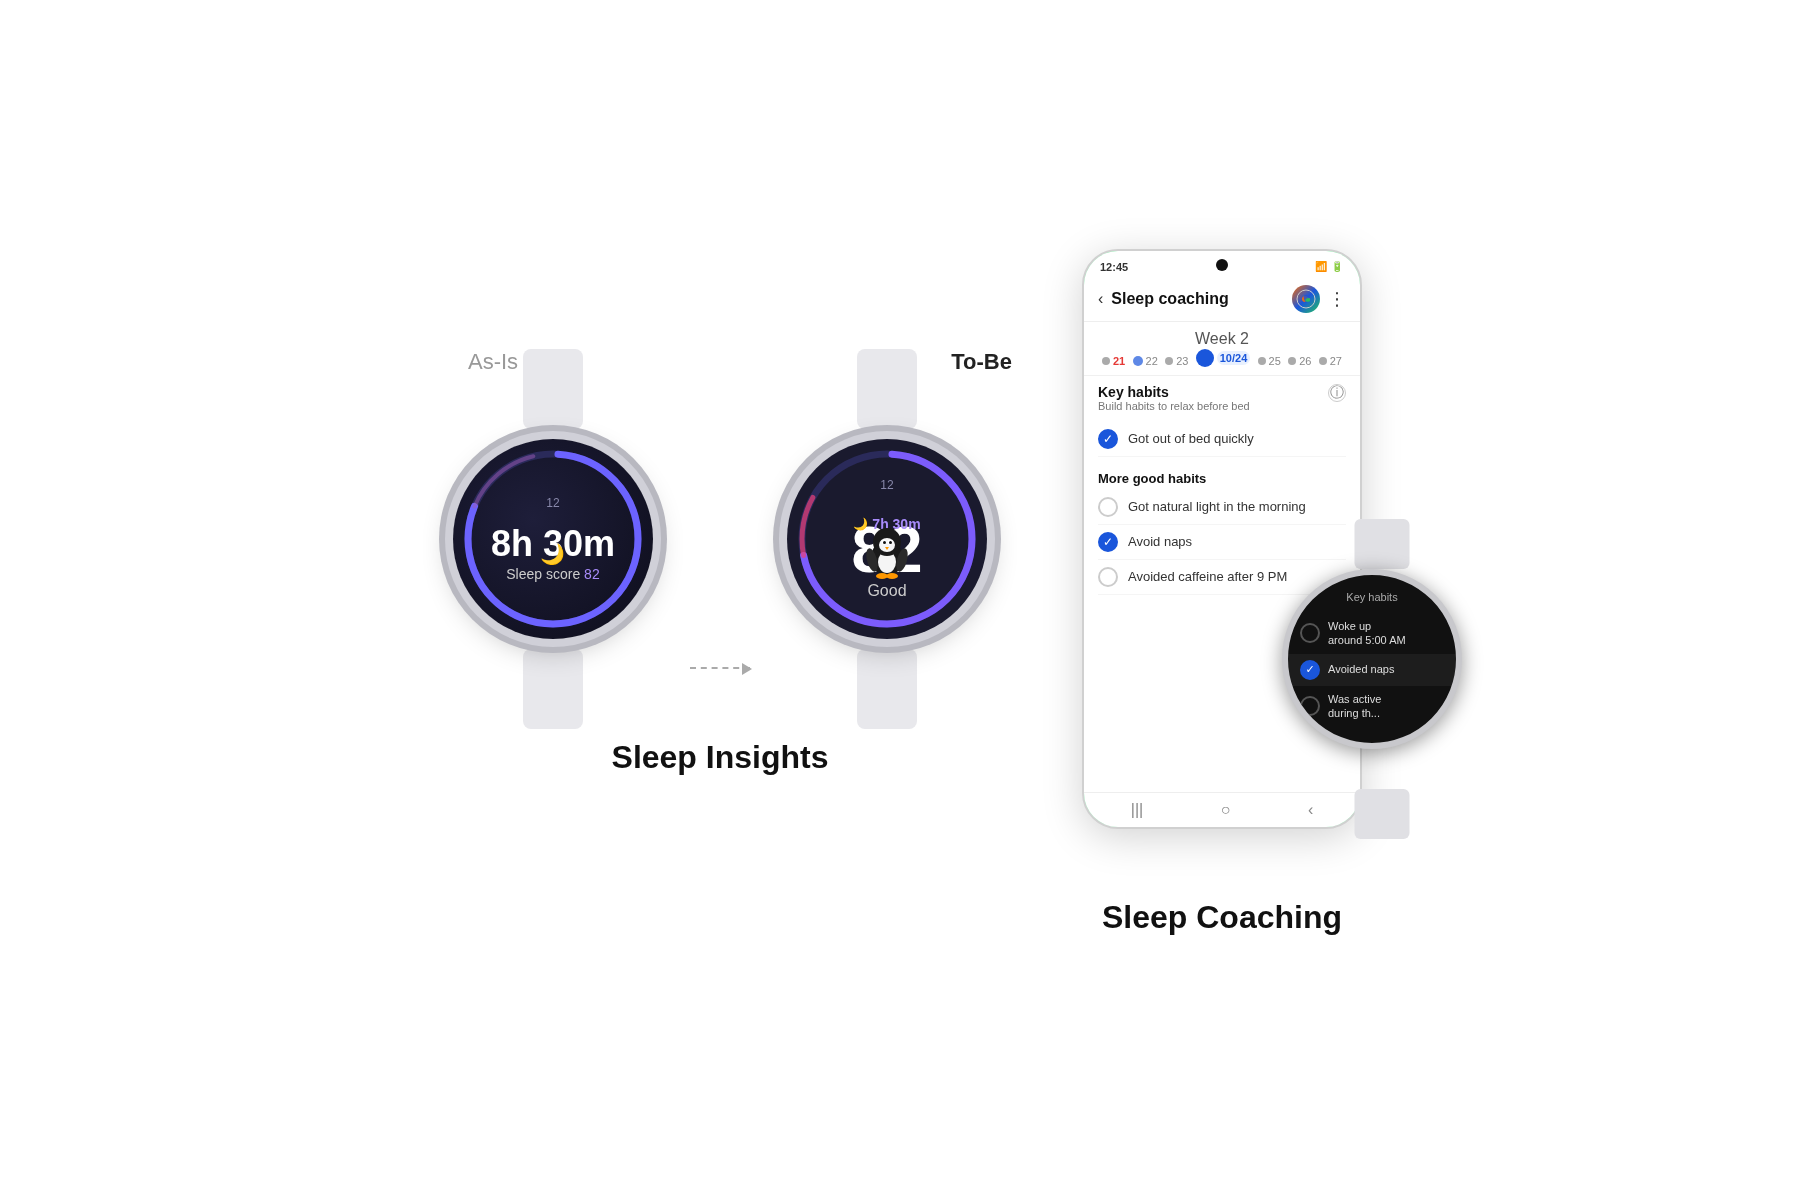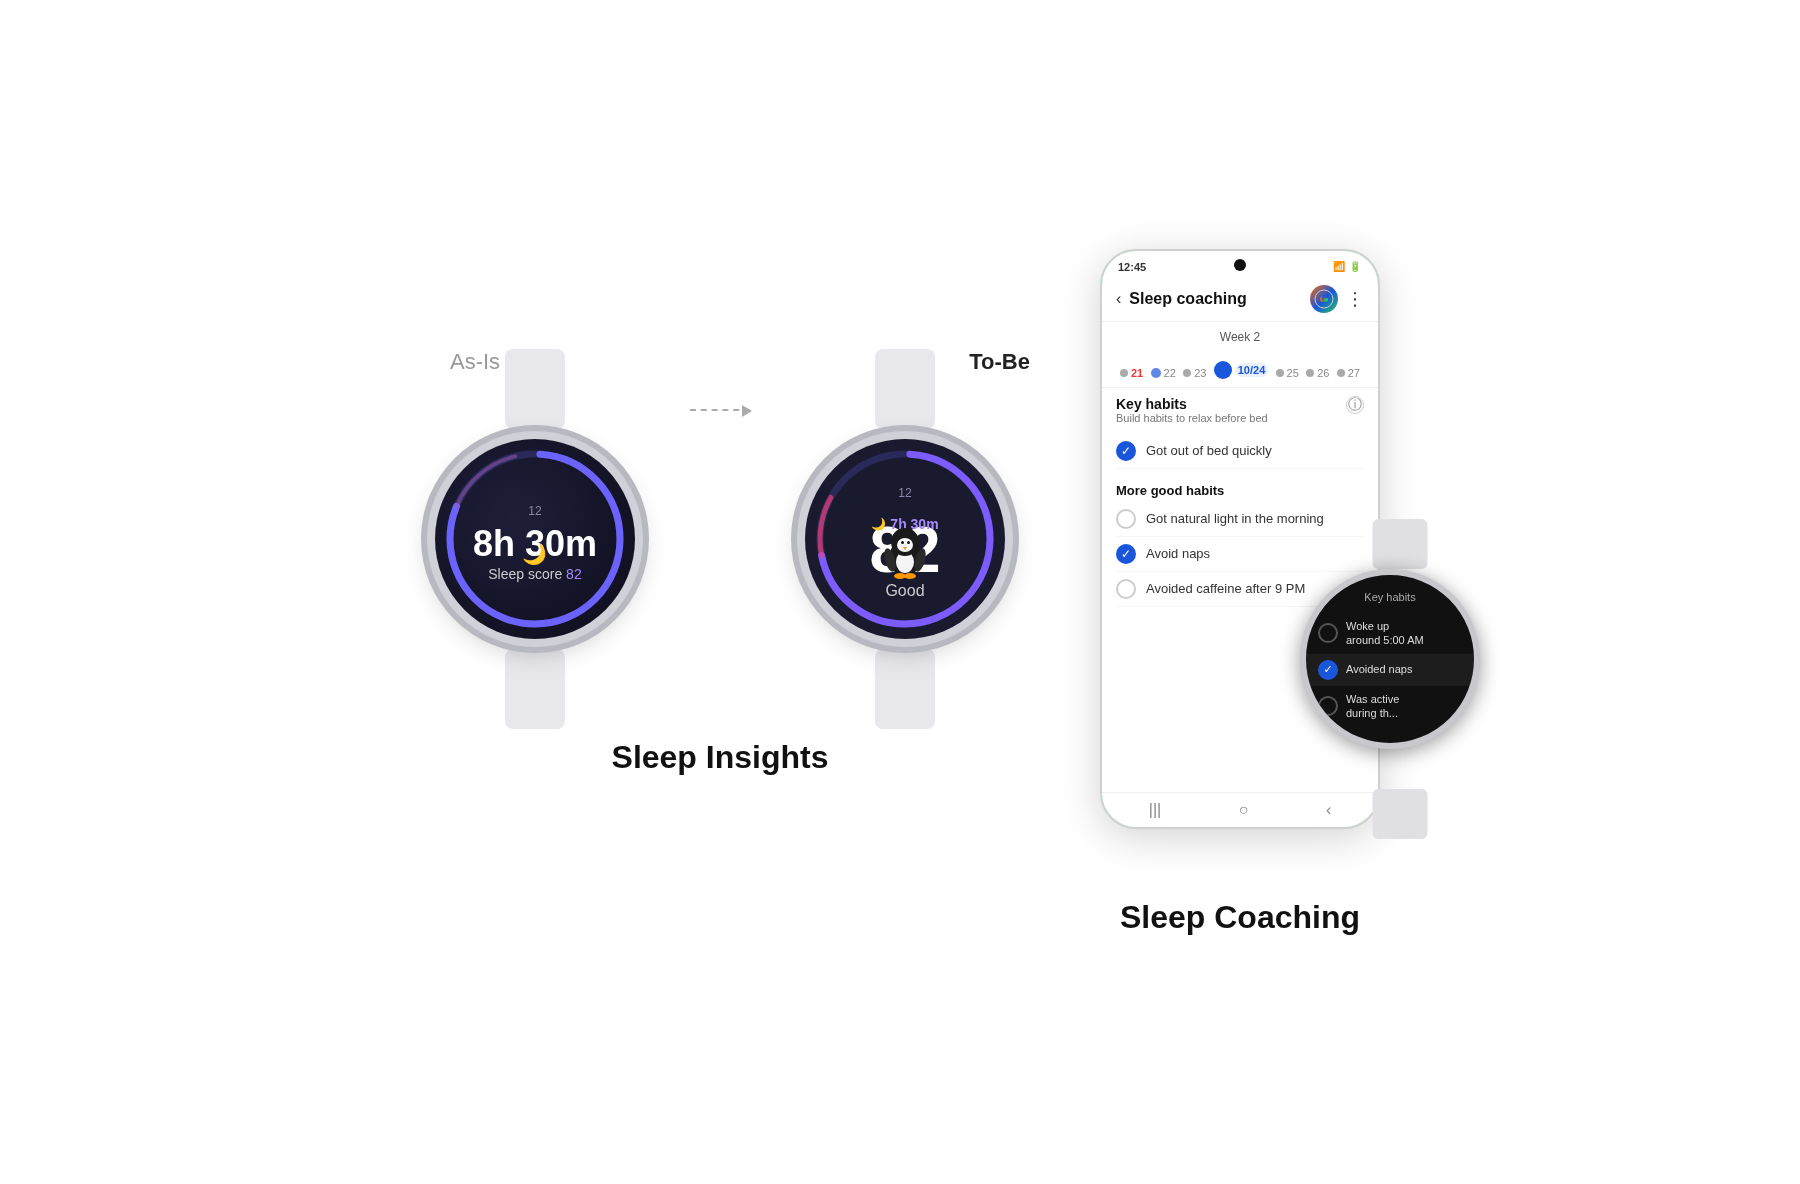--- a/index.html
+++ b/index.html
@@ -25,22 +25,22 @@
     
     .sleep-insights-section {
       display: flex;
       flex-direction: column;
       align-items: center;
       gap: 40px;
     }
 
     .watches-row {
       display: flex;
-      align-items: flex-start;
-      gap: 30px;
+      align-items: flex-end;
+      gap: 12px;
       position: relative;
     }
 
     .watch-label {
       position: absolute;
       top: -60px;
       font-size: 22px;
       color: #999;
       font-weight: 400;
     }
@@ -127,21 +127,21 @@
     }
     .asis-score {
       font-size: 14px;
       color: #ccc;
       margin-top: 4px;
     }
     .asis-score span { color: #a78bfa; }
 
     .twelve-label {
       position: absolute;
-      top: 8px;
+      top: 0;
       left: 50%;
       transform: translateX(-50%);
       color: #8888aa;
       font-size: 12px;
     }
 
     
     .arc-svg {
       position: absolute;
       width: 184px;
@@ -284,23 +284,23 @@
       justify-content: center;
       font-size: 10px;
     }
 
     
     .week-section {
       padding: 8px 14px;
       text-align: center;
     }
     .week-label {
-      font-size: 12px;
+      font-size: 16px;
       color: #555;
-      margin-bottom: 17px;
+      margin-bottom: 1px;
     }
     .day-selector {
       display: flex;
       justify-content: space-between;
       align-items: flex-end;
       padding: 0 4px;
     }
     .day-item {
       display: flex;
       align-items: center;

